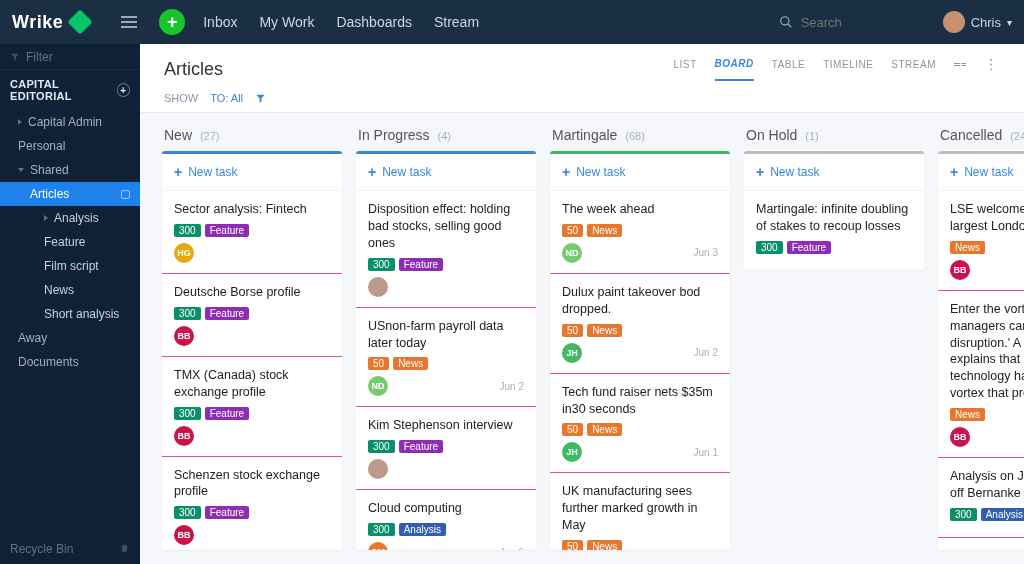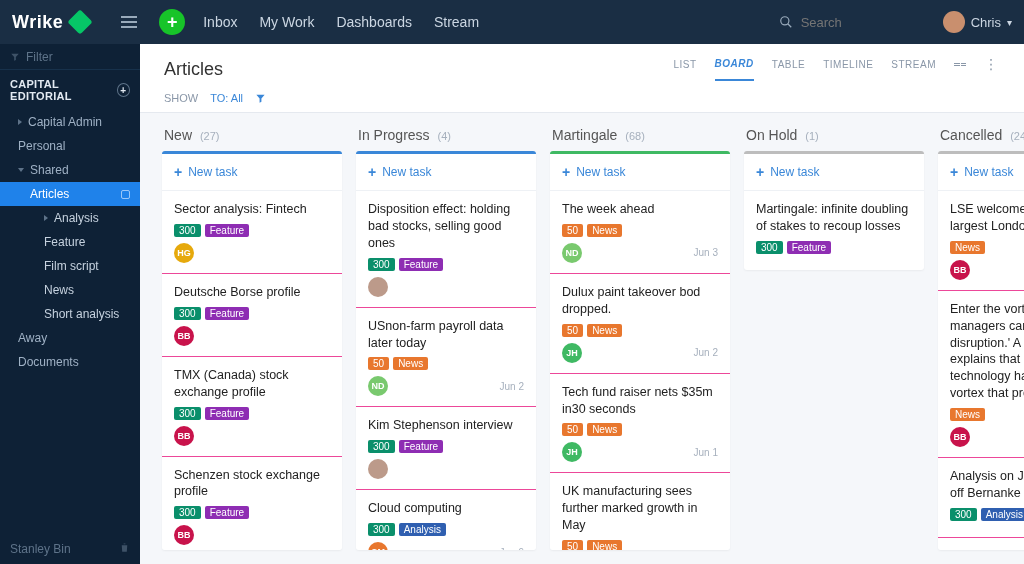--- a/index.html
+++ b/index.html
@@ -150,21 +150,21 @@
         <span>Short analysis</span>
       </li>
       <li class="lvl1">
         <span>Away</span>
       </li>
       <li class="lvl1">
         <span>Documents</span>
       </li>
     </ul>
   <div class="foot">
-    <span>Stanley Bin</span>
+    <span>Recycle Bin</span>
     <span class="trash">
       <svg width="11" height="11" viewBox="0 0 24 24" fill="#5e7389">
           <path d="M6 7h12l-1 14H7zM4 5h16M10 3h4v2h-4z"></path>
         </svg>
     </span>
   </div>
 </div>
 
 <div class="main">
   <div class="mh">

